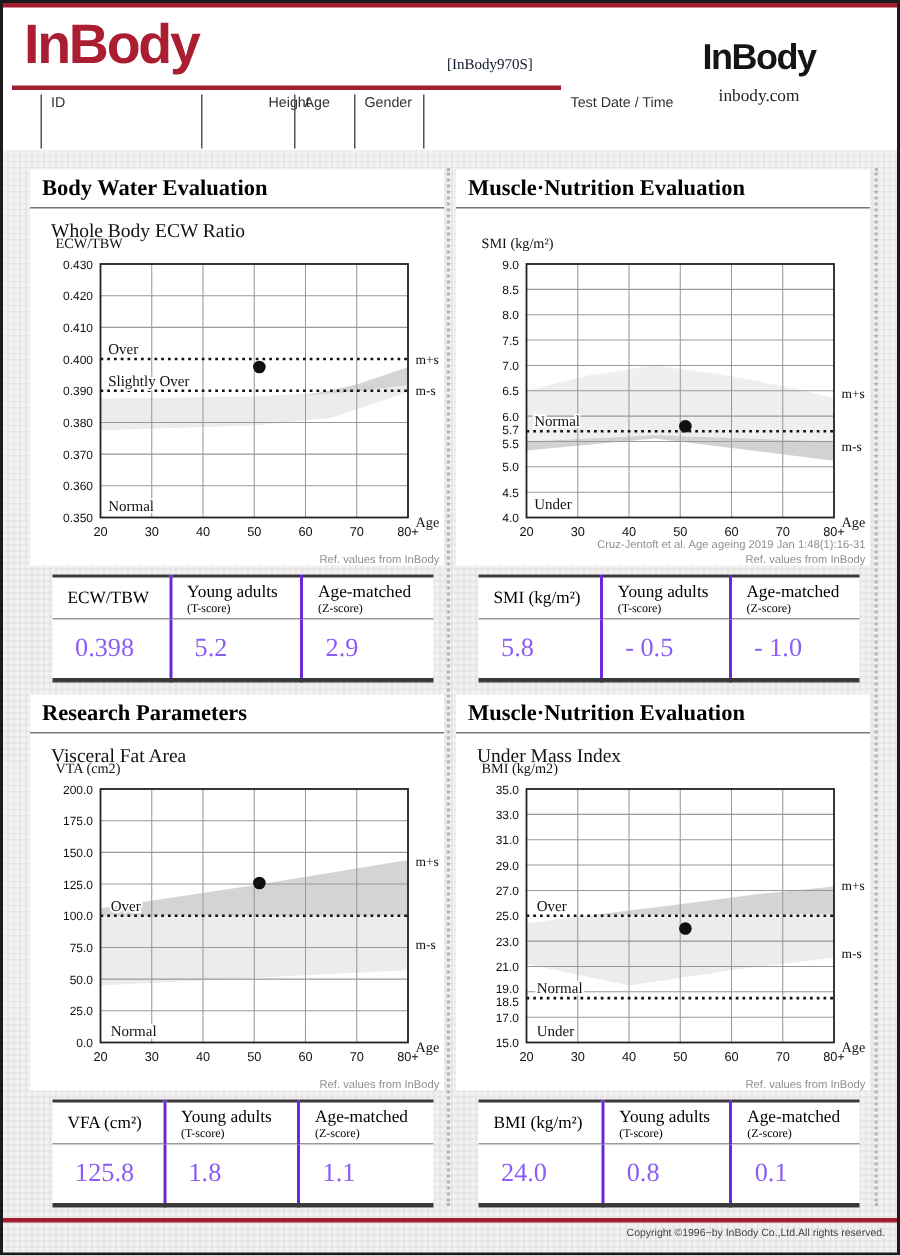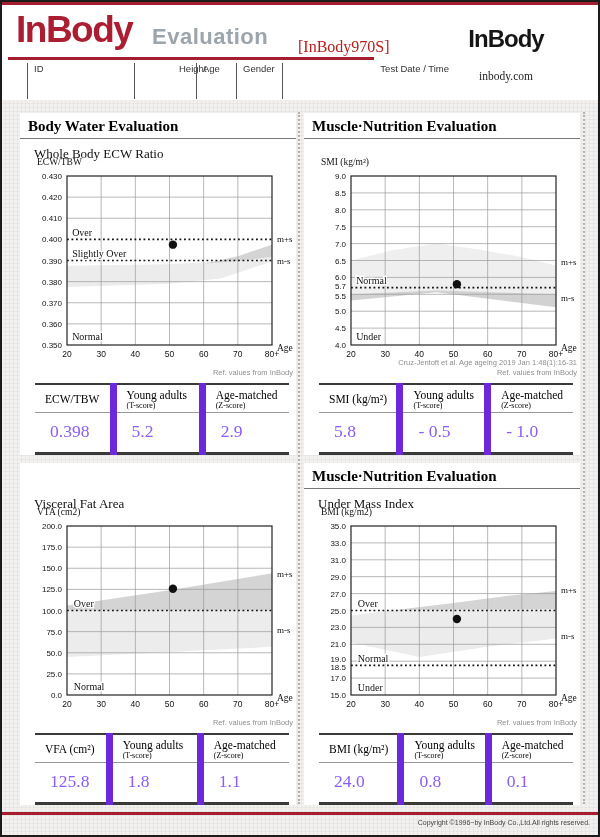--- a/index.html
+++ b/index.html
@@ -7,74 +7,73 @@
         font-family:"Liberation Serif",serif;}
   .abs{position:absolute;}
   
   #page-border{position:absolute;inset:0;border:2px solid #1b1b1b;pointer-events:none;z-index:50;}
   #top-accent{position:absolute;left:2px;right:2px;top:2px;height:3px;background:#a51e30;z-index:49;}
   
   #logo-red{left:16px;top:8px;font-family:"Liberation Sans",sans-serif;font-weight:800;font-style:normal;
             font-size:37px;letter-spacing:-1.5px;color:#ab1d31;line-height:44px;}
   #eval-title{left:152px;top:24px;font-family:"Liberation Sans",sans-serif;font-weight:700;
               font-size:22px;color:#9ca4ac;letter-spacing:.5px;}
-  #model{left:298px;top:38px;font-size:16px;color:#b91c1c;}
+  #model{left:298px;top:38px;font-size:10px;color:#0f172a;}
   #brand{left:448px;top:26px;width:116px;text-align:center;}
   #logo-black{font-family:"Liberation Sans",sans-serif;font-weight:800;font-size:24px;
               letter-spacing:-1px;color:#151515;line-height:26px;}
-  #website{font-size:11.5px;color:#222;margin-top:18px;}
+  #website{font-size:11.5px;color:#222;margin-top:6px;}
   #red-rule{left:8px;top:57px;width:366px;height:3px;background:#a51e30;}
   
   .info-cell{position:absolute;top:63px;height:36px;border-left:1px solid #555;padding-left:6px;}
   .info-label{font-family:"Liberation Sans",sans-serif;font-size:9.5px;color:#333;line-height:11px;}
   .info-value{font-size:13.5px;color:#701a75;line-height:17px;margin-top:22px;}
   
   #texture{left:2px;right:2px;top:100px;bottom:2px;
      background-color:#f2f1ef;
      background-image:
        repeating-linear-gradient(0deg, rgba(0,0,0,0) 0 3px, rgba(0,0,0,.035) 3px 4px),
        repeating-linear-gradient(90deg, rgba(0,0,0,0) 0 3px, rgba(0,0,0,.035) 3px 4px);}
   
   .divider-v{position:absolute;top:112px;height:692px;width:0;border-left:2px dotted #b3b3b3;}
   
-  .panel{position:absolute;width:276px;height:342px;background:#ffffff;}
+  .panel{position:absolute;width:276px;height:264px;background:#ffffff;}
   #p1{left:20px;top:113px;} #p2{left:304px;top:113px;}
   #p3{left:20px;top:463px;} #p4{left:304px;top:463px;}
   .sec-h{padding:5px 0 3px 8px;border-bottom:1.5px solid #777;
          font-size:15px;font-weight:bold;color:#000;}
   .chart-title{position:absolute;left:14px;top:33px;font-size:13px;color:#111;}
   .chart{position:absolute;left:0;top:36px;width:276px;height:240px;}
   
   .t-ytick{font:8px "Liberation Sans",sans-serif;fill:#111;}
   .t-xtick{font:8.5px "Liberation Sans",sans-serif;fill:#111;}
   .t-lab{font:10px "Liberation Serif",serif;fill:#111;paint-order:stroke;stroke:#fff;stroke-width:2.5px;}
   .t-r{font:9px "Liberation Serif",serif;fill:#111;}
   .t-axis{font:9.5px "Liberation Serif",serif;fill:#111;}
   .t-fn{font:7.5px "Liberation Sans",sans-serif;fill:#8f8f8f;}
   
   .stat-table{position:absolute;left:15px;top:270px;width:254px;border-collapse:collapse;
               border-top:2px solid #3a3a3a;border-bottom:3px solid #3a3a3a;background:#fff;}
   .stat-table th{border-bottom:1px solid #999;font-weight:normal;text-align:left;
                  padding:3px 0 2px 10px;vertical-align:middle;height:22px;}
   .stat-table td{padding:8px 0 10px 15px;font-size:17.5px;color:#8b5cf6;vertical-align:middle;}
-  .stat-table th + th, .stat-table td + td{border-left:7px solid #6d28d9;}
+  .stat-table th + th, .stat-table td + td{border-left:2px solid #6d28d9;}
   .h-main{display:block;font-size:11.5px;line-height:12px;color:#000;}
   .h-sub{display:block;font-size:8px;line-height:9px;color:#000;}
   
   #footer-rule{left:2px;right:2px;top:812px;height:3px;background:#a51e30;}
   #copyright{right:10px;top:819px;font-family:"Liberation Sans",sans-serif;font-size:7px;color:#444;}
 </style>
 </head>
 <body>
 
 <div id="page">
   <div id="top-accent"></div>
 
   <div class="abs" id="logo-red">InBody</div>
-  <div class="abs" id="eval-title">Evaluation</div>
   <div class="abs" id="model">[InBody970S]</div>
   <div class="abs" id="brand">
     <div id="logo-black">InBody</div>
     <div id="website">inbody.com</div>
   </div>
   <div class="abs" id="red-rule"></div>
 
   <div class="info-cell" style="left:27px;width:101px;">
     <div class="info-label">ID</div>
     <div class="info-value">Jane Doe</div>
@@ -240,20 +239,21 @@
           <tr>
         <td>5.8</td>
         <td>- 0.5</td>
         <td>- 1.0</td>
       </tr>
         </tbody>
     </table>
   </div>
 
   <div class="panel" id="p3">
+    <div class="sec-h">Research Parameters</div>
     <div class="chart-title">Visceral Fat Area</div>
     <div class="chart"><svg viewBox="0 0 276 240" width="276" height="240">
           <polygon points="47,111.5 252,111.5 252,147.835 149.5,152.905 47,157.975" fill="#ececec"></polygon>
           <polygon points="47,106.42999999999999 149.5,91.22 252,74.32000000000001 252,111.5 47,111.5" fill="#d4d4d4"></polygon>
           <line x1="81.16666666666666" x2="81.16666666666666" y1="27" y2="196" stroke="#999" stroke-width="0.7"></line>
           <line x1="115.33333333333333" x2="115.33333333333333" y1="27" y2="196" stroke="#999" stroke-width="0.7"></line>
           <line x1="149.5" x2="149.5" y1="27" y2="196" stroke="#999" stroke-width="0.7"></line>
           <line x1="183.66666666666666" x2="183.66666666666666" y1="27" y2="196" stroke="#999" stroke-width="0.7"></line>
           <line x1="217.83333333333334" x2="217.83333333333334" y1="27" y2="196" stroke="#999" stroke-width="0.7"></line>
           <line x1="47" x2="252" y1="48.125" y2="48.125" stroke="#999" stroke-width="0.7"></line>

